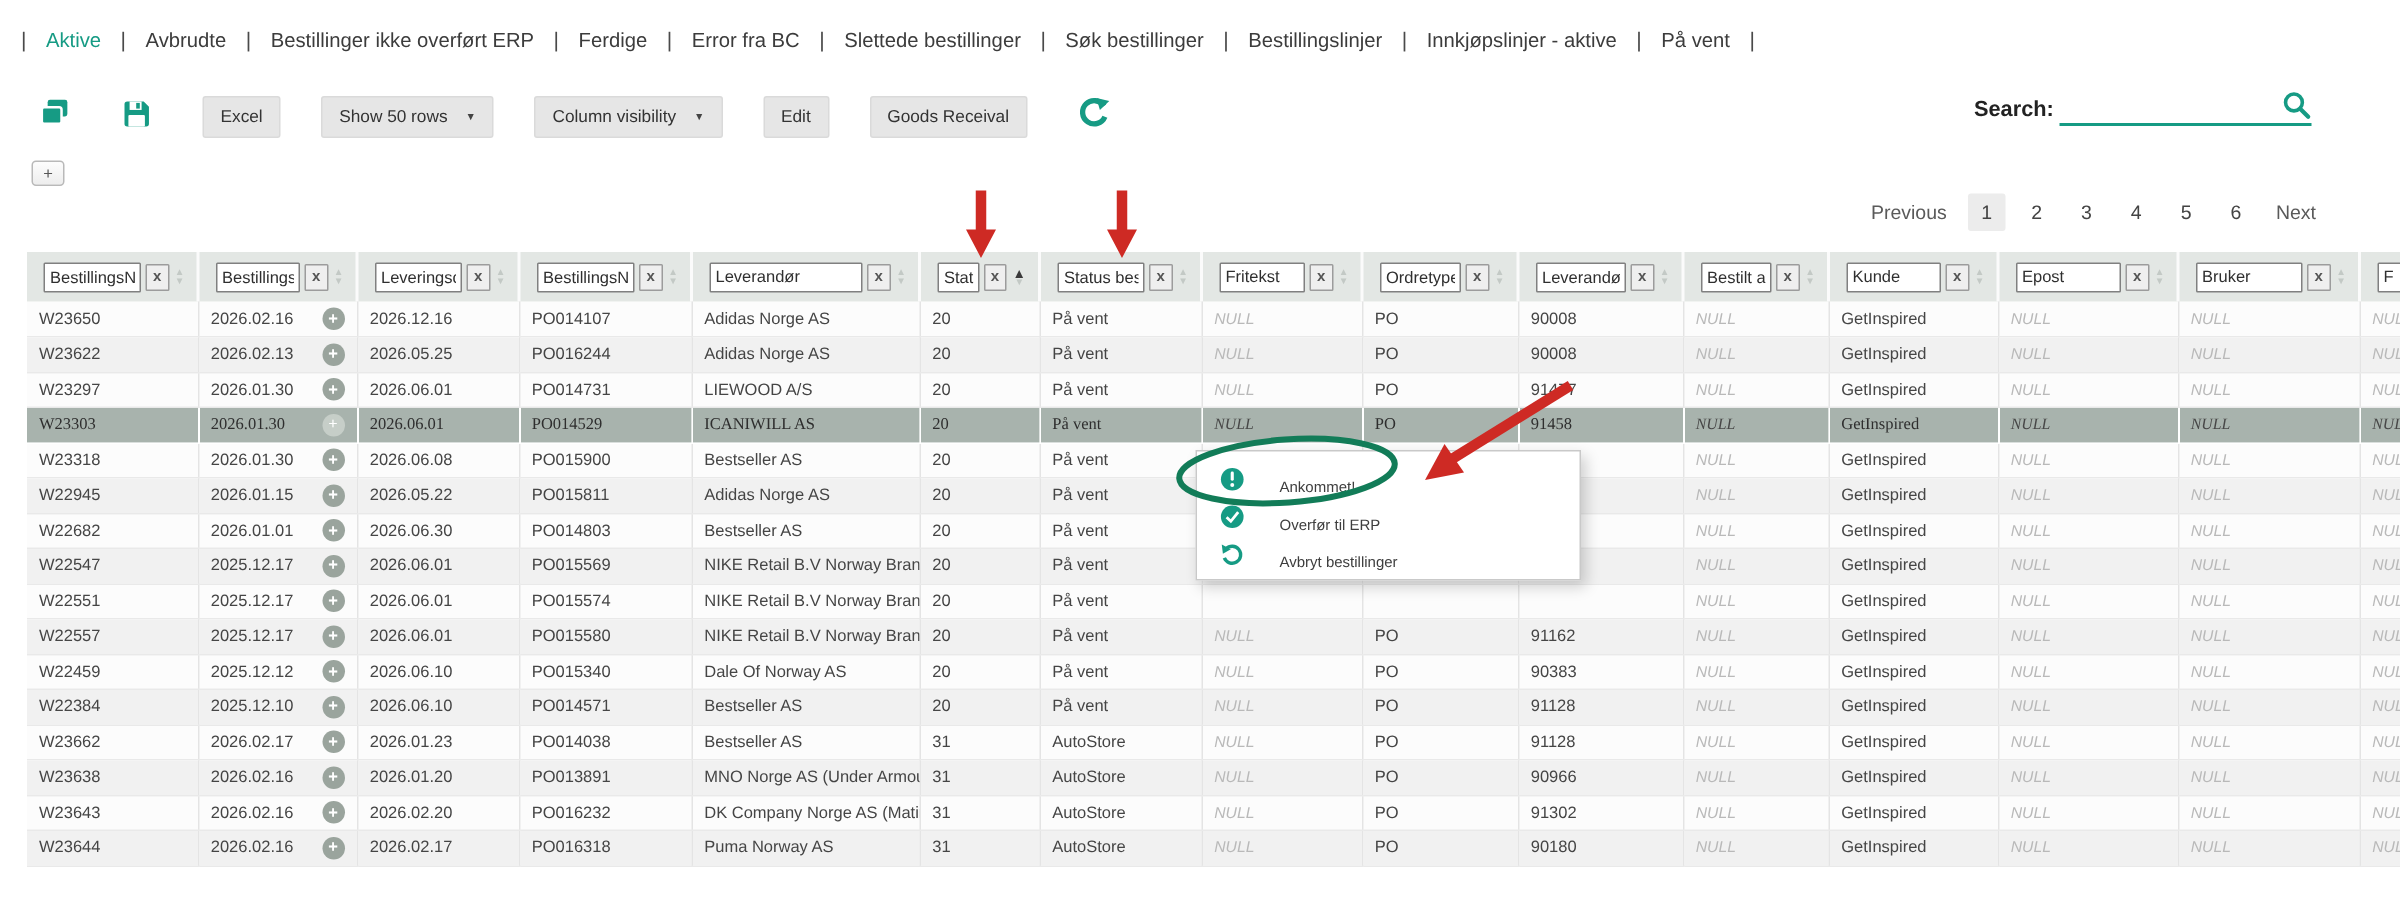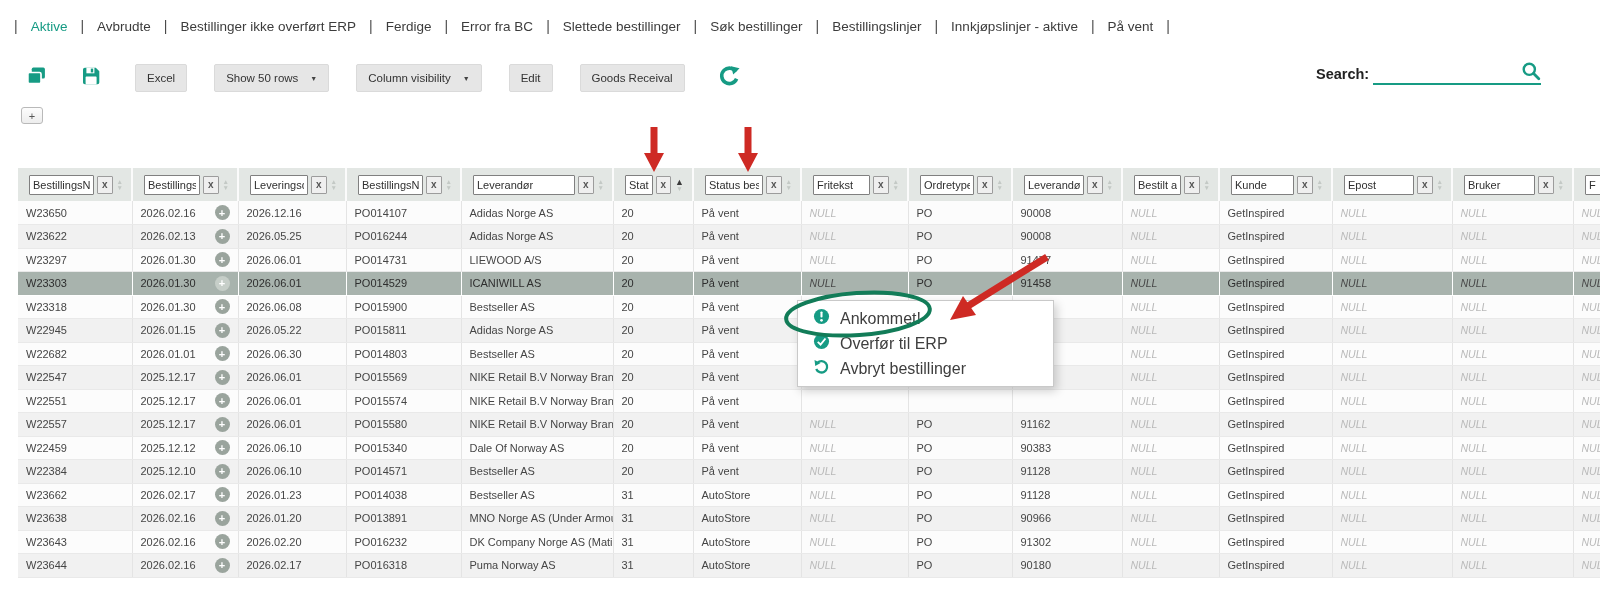--- a/index.html
+++ b/index.html
@@ -64,35 +64,35 @@
     font-size:6.5px;line-height:5.5px;cursor:pointer;}
   .carets .active-sort{color:#3a3a3a;font-size:9px;line-height:8px;}
 
   tbody td{height:23.5px;padding:0 8px;font-size:11px;color:#454545;
     border-right:1px solid #e4e4e4;border-bottom:1px solid #e9e9e9;
     overflow:hidden;white-space:nowrap;}
   tr.odd{background:#fcfcfc;}
   tr.even{background:#f1f1f1;}
   tr.selected{background:var(--selrow);}
   tr.selected td{color:#2e2e2e;border-right-color:rgba(255,255,255,.5);
-    border-bottom-color:rgba(255,255,255,.35);}
+    border-bottom-color:rgba(255,255,255,.35);font-family:Liberation Serif, serif;}
   .null{color:#b9b9b9;font-style:italic;font-size:10.5px;}
   tr.selected .null{color:#474747;}
   .cell2{display:flex;justify-content:space-between;align-items:center;}
   .plus-circle{width:15px;height:15px;border-radius:50%;background:#9aa49d;color:#fff;
     font-size:11px;font-weight:bold;display:inline-flex;align-items:center;
     justify-content:center;line-height:0;flex:none;cursor:pointer;}
   tr.selected .plus-circle{background:#c6cec8;}
 
   
   .context-menu{position:absolute;left:797px;top:300px;width:257px;z-index:5;
     background:#fff;border:1px solid #c9c9c9;box-shadow:3px 4px 9px rgba(0,0,0,.18);
     padding:5px 0;}
-  .menu-item{display:flex;align-items:center;gap:10px;padding:0 15px;height:25px;
-    font-size:16px;color:#3e3e3e;cursor:pointer;}
+  .menu-item{display:flex;align-items:flex-end;gap:23px;padding:0 15px;height:25px;
+    font-size:10px;color:#3e3e3e;cursor:pointer;}
   .menu-item svg{flex:none;}
 
   
   .overlay{position:absolute;left:0;top:0;z-index:9;pointer-events:none;}
 </style>
 </head>
 <body>
 
 <div class="app">
 
@@ -173,20 +173,32 @@
       <svg width="20" height="20" viewBox="0 0 20 20">
         <circle cx="8.3" cy="8.3" r="5.6" fill="none" stroke="#169b84" stroke-width="2.4"></circle>
         <line x1="12.6" y1="12.6" x2="17.8" y2="17.8" stroke="#169b84" stroke-width="2.8" stroke-linecap="round"></line>
       </svg>
     </span>
   </div>
 
   <button class="plus-btn">+</button>
 
 
+  <div class="pagination">
+    <span class="page-nav">Previous</span>
+    <span id="pages" style="display:flex;gap:8px;align-items:center;">
+        <span class="page active">1</span>
+        <span class="page">2</span>
+        <span class="page">3</span>
+        <span class="page">4</span>
+        <span class="page">5</span>
+        <span class="page">6</span>
+      </span>
+    <span class="page-nav">Next</span>
+  </div>
 
   <div class="table-wrap">
     <table>
       <colgroup id="cols">
           <col style="width: 114px;">
           <col style="width: 106px;">
           <col style="width: 108px;">
           <col style="width: 115px;">
           <col style="width: 152px;">
           <col style="width: 80px;">

